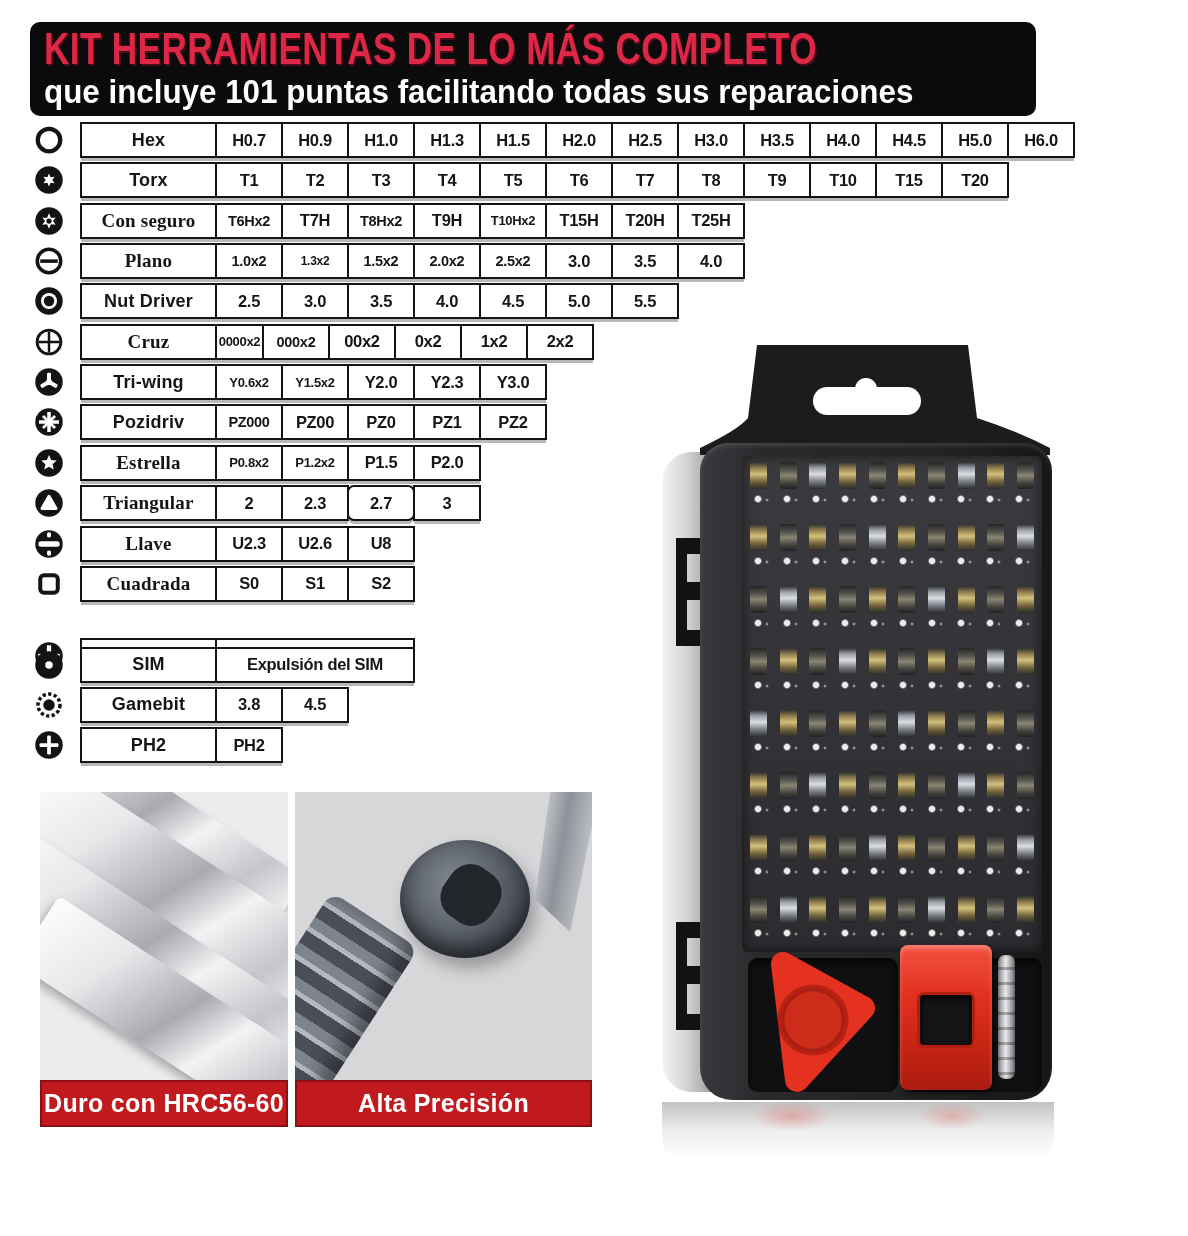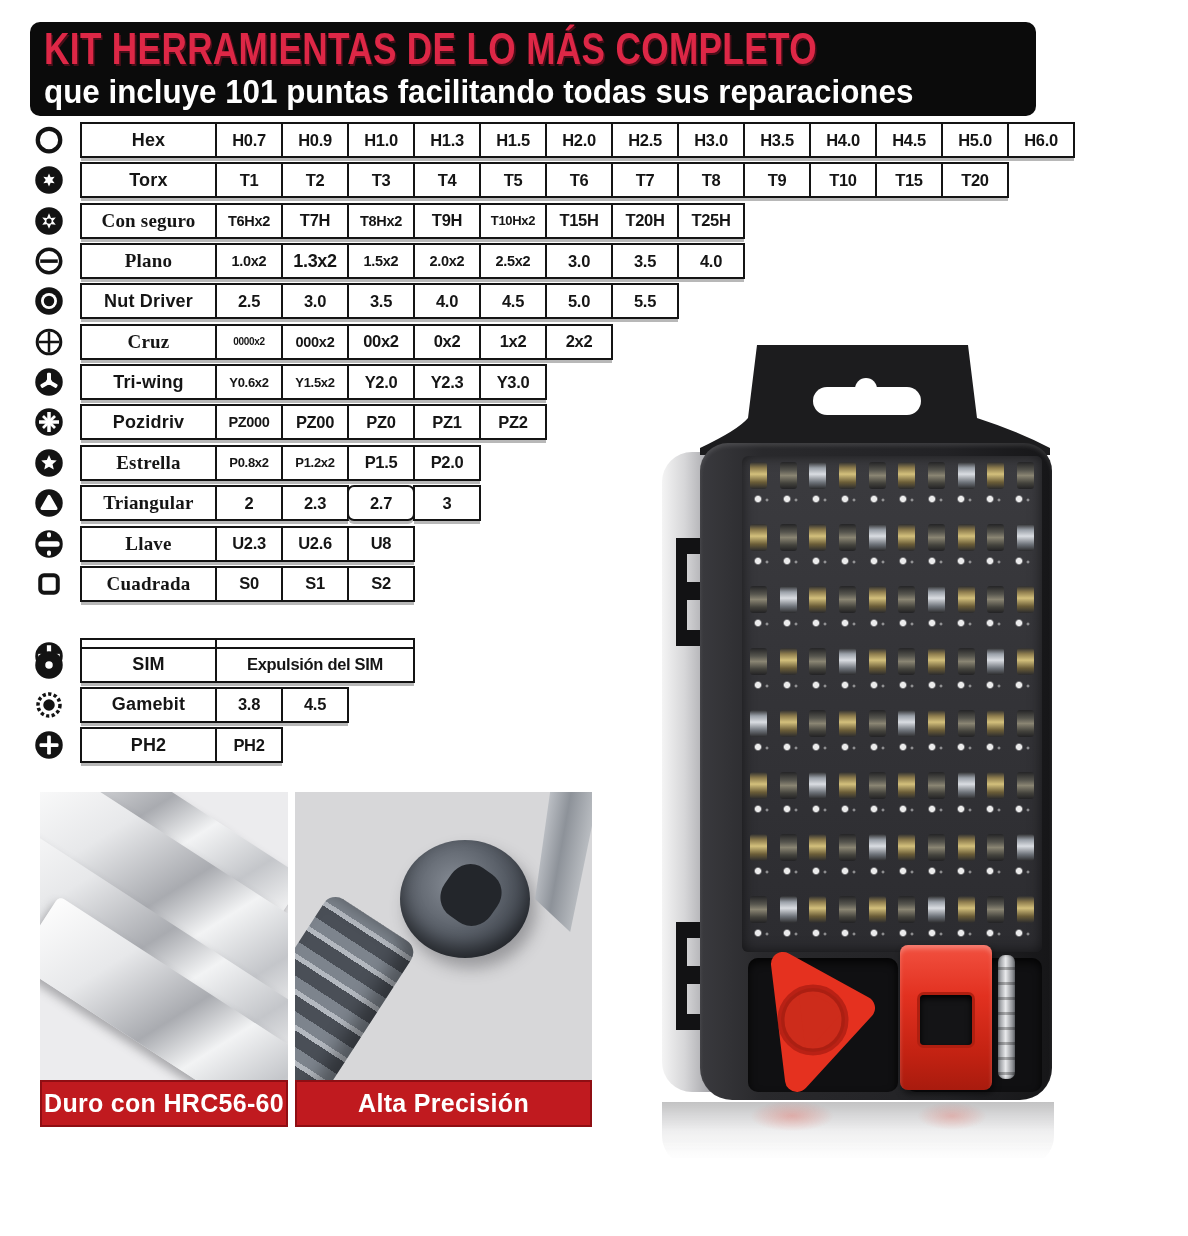--- a/index.html
+++ b/index.html
@@ -211,21 +211,21 @@
       </div>
       <div class="trow serif" style="top: 243.05px;">
         <span class="row-icon">
           <svg viewBox="0 0 24 24">
             <circle cx="12" cy="12" r="9.4" fill="none" stroke="#131313" stroke-width="2.8"></circle>
             <rect x="5" y="10.7" width="14" height="2.8" fill="#131313"></rect>
           </svg>
         </span>
         <div class="cell label-cell">Plano</div>
         <div class="cell value-cell" style="width: 68px; font-size: 14.5px;">1.0x2</div>
-        <div class="cell value-cell" style="width: 68px; font-size: 18px;">1.3x2</div>
+        <div class="cell value-cell" style="width: 68px; font-size: 12px;">1.3x2</div>
         <div class="cell value-cell" style="width: 68px; font-size: 14.5px;">1.5x2</div>
         <div class="cell value-cell" style="width: 68px; font-size: 14.5px;">2.0x2</div>
         <div class="cell value-cell" style="width: 68px; font-size: 14.5px;">2.5x2</div>
         <div class="cell value-cell" style="width: 68px;">3.0</div>
         <div class="cell value-cell" style="width: 68px;">3.5</div>
         <div class="cell value-cell" style="width: 68px;">4.0</div>
       </div>
       <div class="trow" style="top: 283.4px;">
         <span class="row-icon">
           <svg viewBox="0 0 24 24">
@@ -245,21 +245,21 @@
       </div>
       <div class="trow serif" style="top: 323.75px;">
         <span class="row-icon">
           <svg viewBox="0 0 24 24">
             <circle cx="12" cy="12" r="9.5" fill="none" stroke="#131313" stroke-width="2.3"></circle>
             <rect x="11" y="3.6" width="2" height="16.8" fill="#131313"></rect>
             <rect x="3.6" y="11" width="16.8" height="2" fill="#131313"></rect>
           </svg>
         </span>
         <div class="cell label-cell">Cruz</div>
-        <div class="cell value-cell" style="width: 68px; font-size: 10px;">0000x2</div>
+        <div class="cell value-cell" style="width: 49px; font-size: 13px;">0000x2</div>
         <div class="cell value-cell" style="width: 68px; font-size: 14.5px;">000x2</div>
         <div class="cell value-cell" style="width: 68px;">00x2</div>
         <div class="cell value-cell" style="width: 68px;">0x2</div>
         <div class="cell value-cell" style="width: 68px;">1x2</div>
         <div class="cell value-cell" style="width: 68px;">2x2</div>
       </div>
       <div class="trow" style="top: 364.1px;">
         <span class="row-icon">
           <svg viewBox="0 0 24 24">
             <circle cx="12" cy="12" r="11" fill="#131313"></circle>

